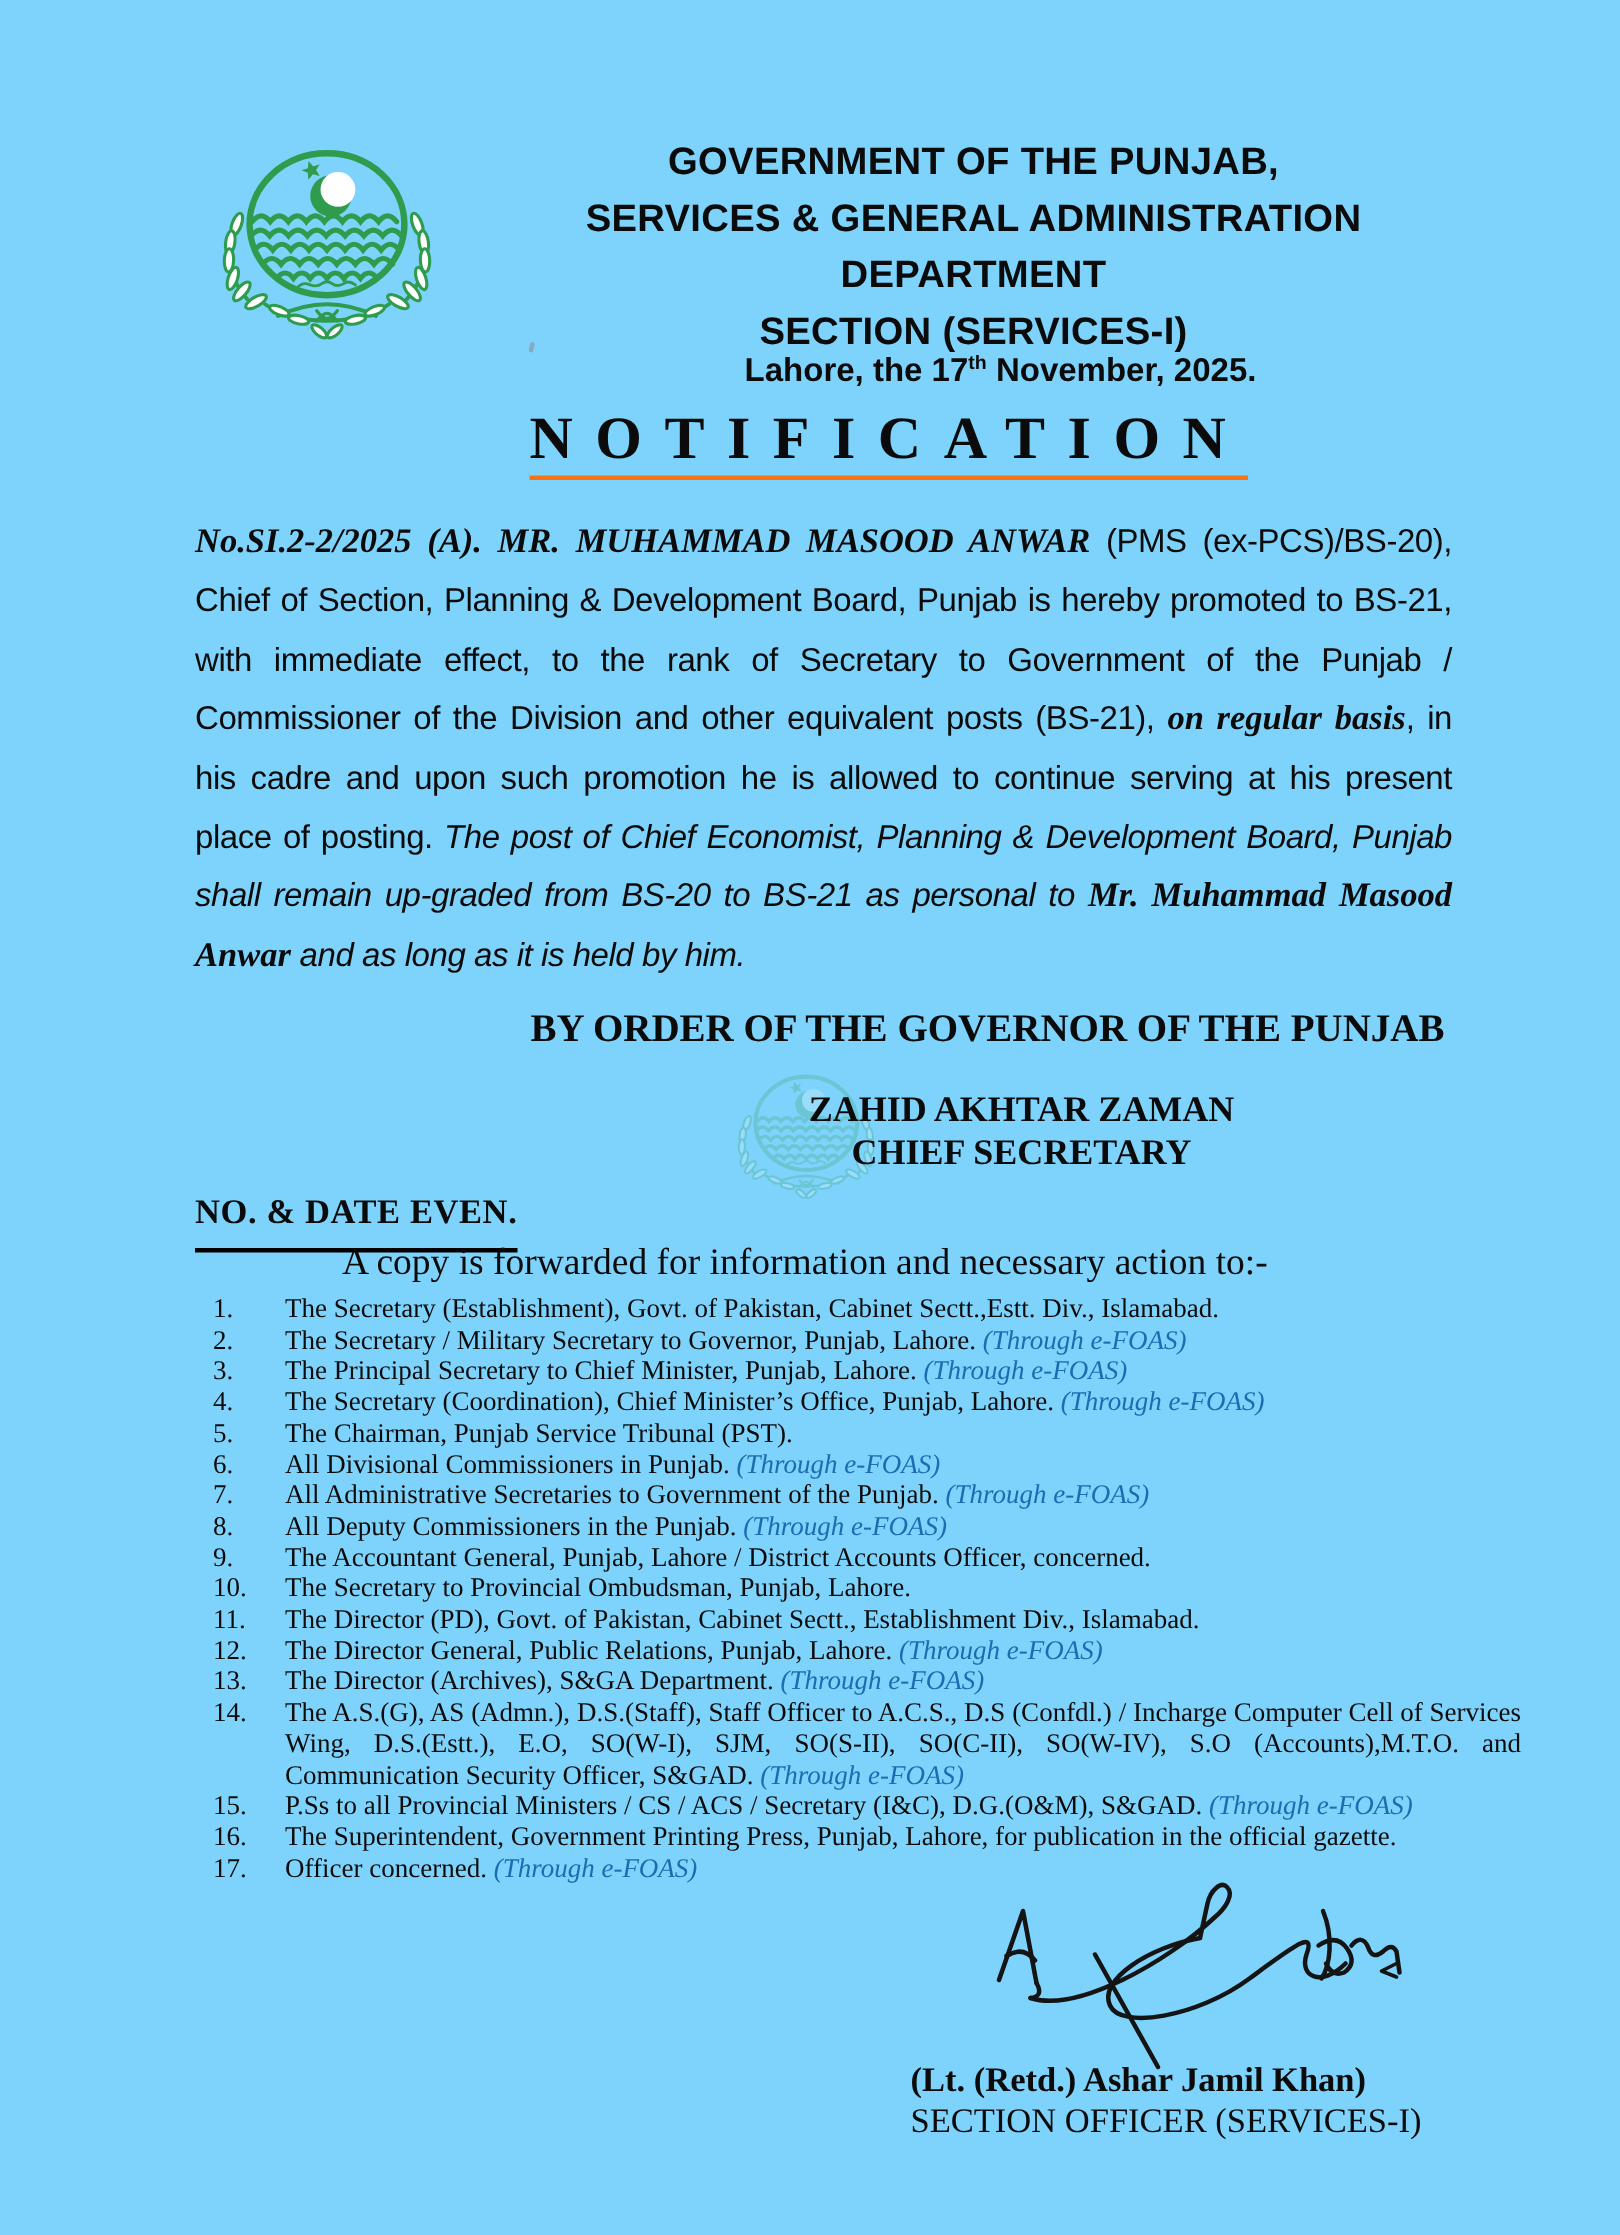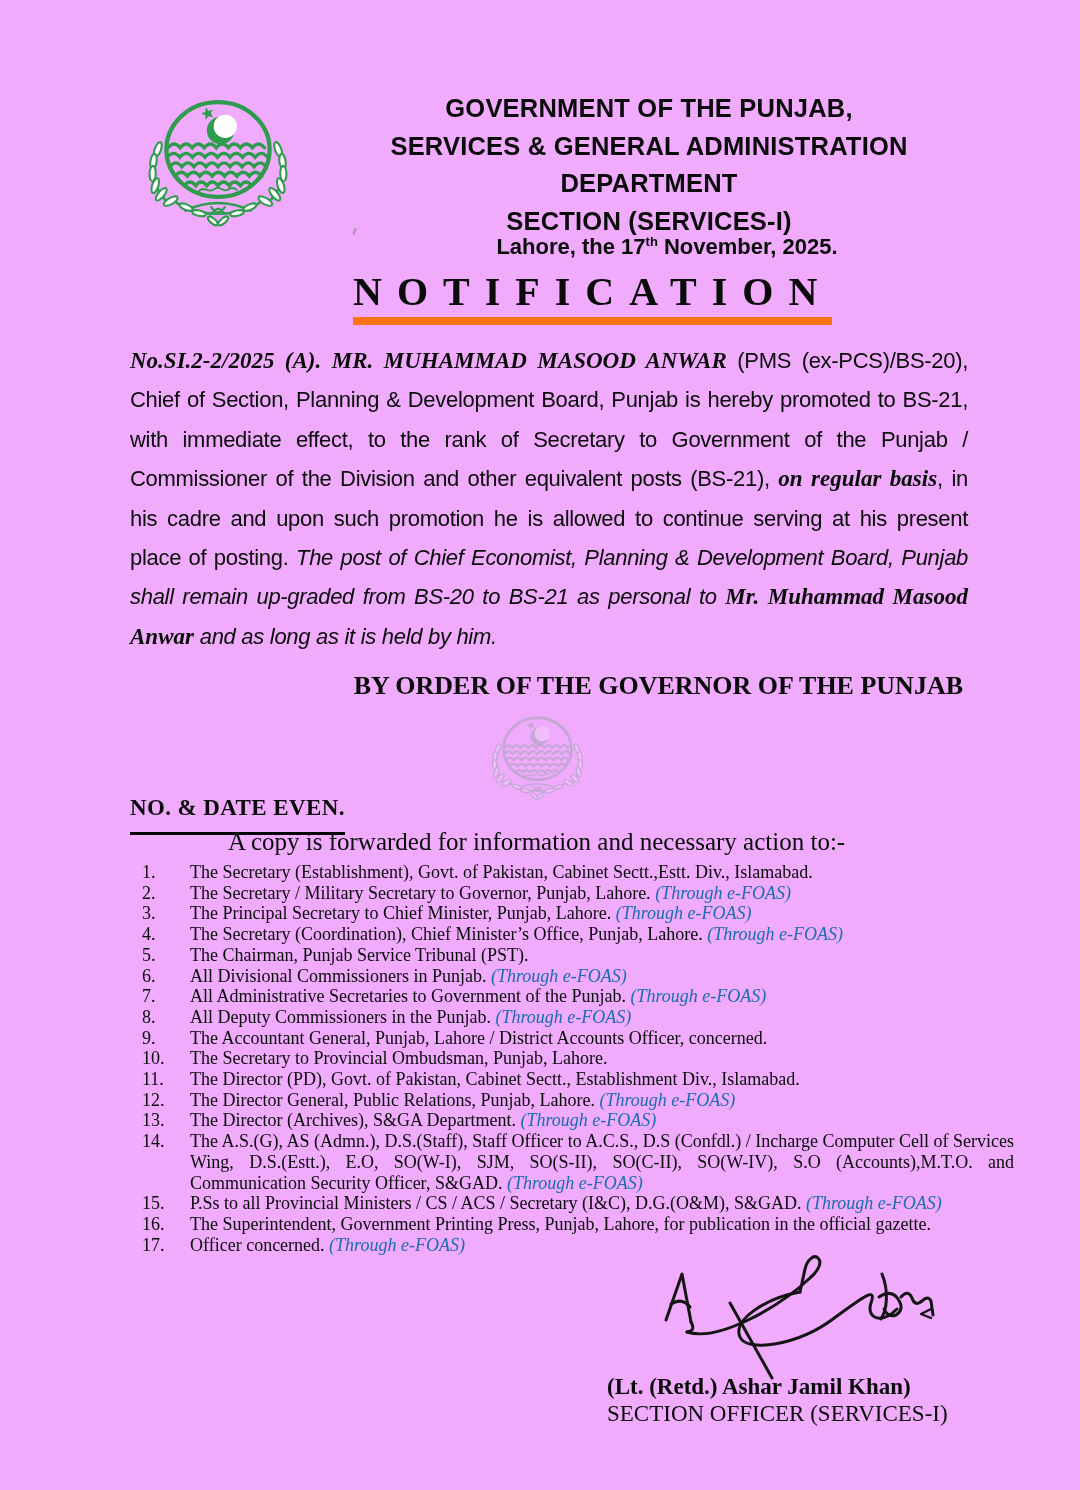--- a/index.html
+++ b/index.html
@@ -4,21 +4,21 @@
 <style>
   :root{
     --green:#2e9c4c;
     --blue:#1b6cb0;
     --ink:#0b0b0b;
   }
   html,body{margin:0;padding:0;background:#e8e8e8;}
   .page{
     position:relative;
     width:1080px;height:1490px;
-    background:#f0abfc;
+    background:#7dd3fc;
     margin:0 auto;
     overflow:hidden;
     font-family:"Liberation Serif", serif;
     color:var(--ink);
   }
   .abs{position:absolute;}
 
   
   .emblem-logo{left:132px;top:96px;width:172px;height:138px;}
   .header-text{
@@ -38,21 +38,21 @@
   .stray-mark{
     left:353px;top:228px;width:3px;height:7px;
     background:#8a8a8a;opacity:.55;transform:rotate(14deg);border-radius:2px;
   }
   .notification-title{
     left:353px;top:272px;
     display:inline-block;
     font-family:"Liberation Serif", serif;
     font-weight:bold;font-size:40px;line-height:40px;
     letter-spacing:15px;
-    border-bottom:8px solid #f97316;
+    border-bottom:3px solid #f97316;
     padding-bottom:5px;
   }
 
   
   .body-par{
     left:130px;top:341px;width:838px;
     font-family:"Liberation Sans", sans-serif;
     font-size:22px;line-height:39.4px;letter-spacing:-0.3px;
     text-align:justify;
   }
@@ -179,20 +179,22 @@
 
   <div class="abs body-par"><span class="seg-bold-serif">No.SI.2-2/2025 (A). MR. MUHAMMAD MASOOD ANWAR</span><span> (PMS (ex-PCS)/BS-20), Chief of Section, Planning &amp; Development Board, Punjab is hereby promoted to BS-21, with immediate effect, to the rank of Secretary to Government of the Punjab / Commissioner of the Division and other equivalent posts (BS-21), </span><span class="seg-bi-serif">on regular basis</span><span>, in his cadre and upon such promotion he is allowed to continue serving at his present place of posting. </span><span class="seg-italic">The post of Chief Economist, Planning &amp; Development Board, Punjab shall remain up-graded from BS-20 to BS-21 as personal to </span><span class="seg-bold-serif">Mr. Muhammad Masood Anwar</span><span class="seg-italic"> and as long as it is held by him.</span></div>
 
   <div class="abs by-order">BY ORDER OF THE GOVERNOR OF THE PUNJAB</div>
 
   <svg class="abs watermark" viewBox="0 0 200 160">
     <use href="#emblem"></use>
   </svg>
 
   <div class="abs signatory">
+    <div>ZAHID AKHTAR ZAMAN</div>
+    <div>CHIEF SECRETARY</div>
   </div>
 
   <div class="abs no-date">NO. &amp; DATE EVEN.</div>
 
   <div class="abs copy-line">A copy is forwarded for information and necessary action to:-</div>
 
   <div class="abs recipients">
     <div class="r-row">
         <span class="r-num">1.</span>
         <span class="r-text"><span>The Secretary (Establishment), Govt. of Pakistan, Cabinet Sectt.,Estt. Div., Islamabad.</span></span>

